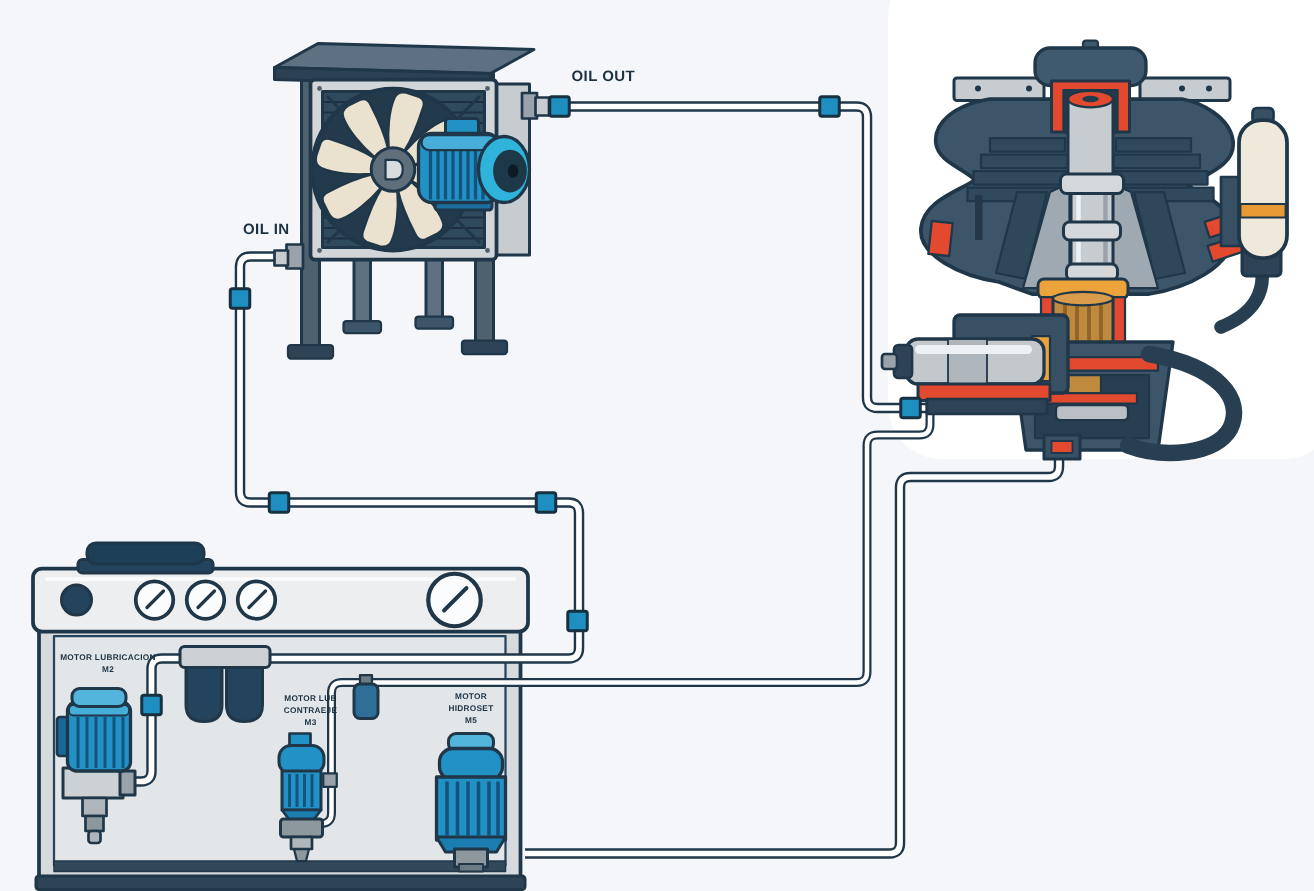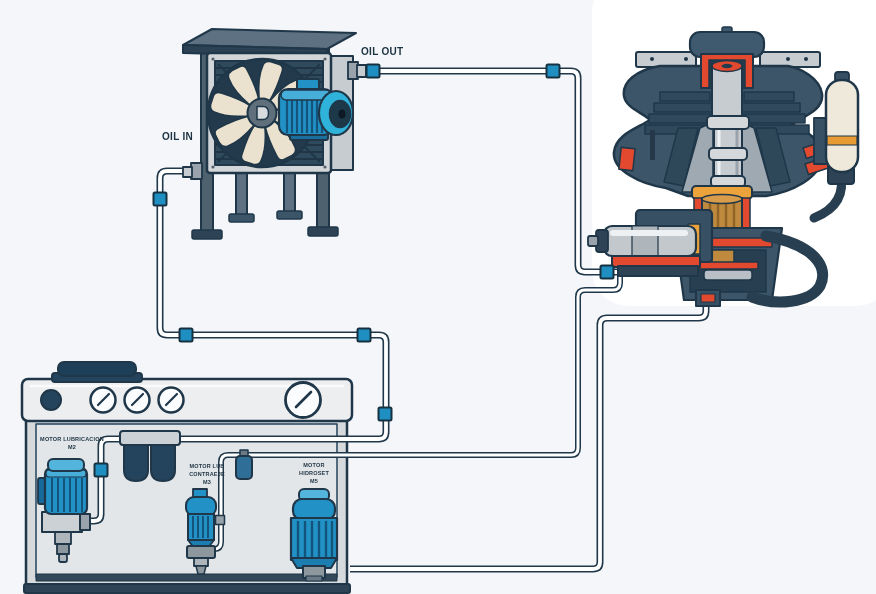--- a/index.html
+++ b/index.html
@@ -372,22 +372,22 @@
         <line x1="326" y1="521" x2="326" y2="557"></line>
             <line x1="332" y1="521" x2="332" y2="557"></line>
       </g>
       <polygon points="291,558 337,558 331,568 297,568" fill="#1b7db0" stroke="#1f3749" stroke-width="2"></polygon>
       <rect x="303" y="566" width="22" height="12" fill="#8d979e" stroke="#1f3749" stroke-width="2"></rect>
       <rect x="306" y="576" width="16" height="5" fill="#6b7a85" stroke="#1f3749" stroke-width="1.2"></rect>
     </g>
   </g>
 </svg>
 
-<div class="lbl lbl-big" style="left:162px;top:131px;">OIL IN</div>
-<div class="lbl lbl-big" style="left:361px;top:46px;">OIL OUT</div>
+<div class="lbl lbl-big" style="left:162px;top:148px;">OIL IN</div>
+<div class="lbl lbl-big" style="left:381px;top:46px;">OIL OUT</div>
 
 <div class="lbl lbl-tiny" style="left:33px;top:435px;width:78px;">
   <div>MOTOR LUBRICACION</div>
   <div>M2</div>
 </div>
 
 <div class="lbl lbl-tiny" style="left:177px;top:462px;width:60px;">
   <div>MOTOR LUB</div>
   <div>CONTRAEJE</div>
   <div>M3</div>

